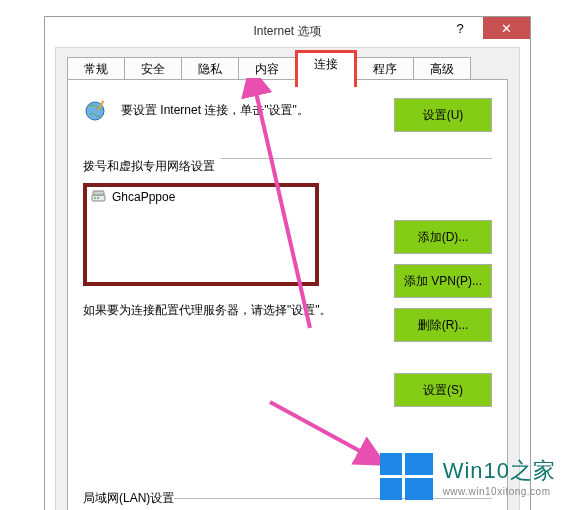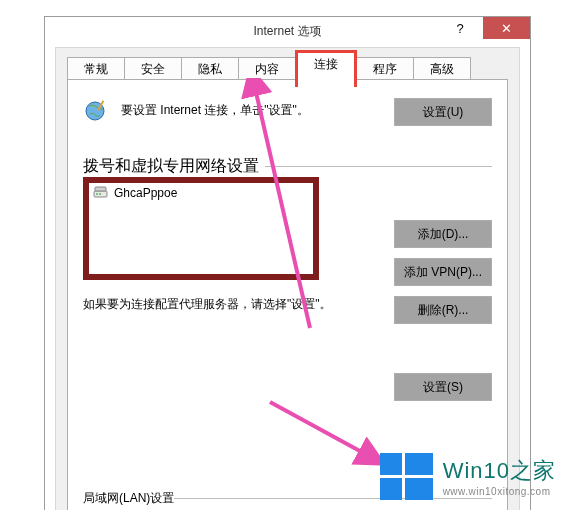--- a/index.html
+++ b/index.html
@@ -12,24 +12,24 @@
   .tb-close { background: #c75050; color: #fff; width: 47px; }
   .body-frame { position: absolute; left: 10px; top: 30px; right: 10px; bottom: 0; background: #f0f0f0; border: 1px solid #d8d8d8; }
   .tabs { position: absolute; top: 9px; left: 11px; right: 11px; height: 23px; display: flex; }
   .tab { font-size: 12px; padding: 0 16px; height: 23px; line-height: 23px; border: 1px solid #adadad; border-bottom: none; background: #fcfcfc; cursor: default; margin-right: -1px; }
   .tab.inactive { border-top-color: #adadad; }
   .tab.active-highlight { border: 3px solid #e8433b; border-bottom: none; height: 37px; margin-top: -7px; z-index: 5; position: relative; background:#fff; }
   .tab-panel { position: absolute; top: 31px; left: 11px; right: 11px; bottom: 0; background: #fff; border: 1px solid #adadad; padding: 18px 15px 10px 15px; }
   .row1 { display: flex; align-items: flex-start; gap: 10px; }
   .globe-icon { width:28px; flex:none; }
   .row1-text { font-size: 12px; flex: 1; padding-top:4px; }
-  .btn { font-size: 12px; border: 1px solid #adadad; background: #a3a3a3; height: 28px; width: 98px; display:flex; align-items:center; justify-content:center; cursor: default; }
-  .section-label { font-size: 16px; margin-top: 26px; display: flex; align-items: center; gap: 6px; }
+  .btn { font-size: 12px; border: 1px solid #adadad; background: #84cc16; height: 34px; width: 98px; display:flex; align-items:center; justify-content:center; cursor: default; }
+  .section-label { font-size: 12px; margin-top: 26px; display: flex; align-items: flex-start; gap: 6px; }
   .section-label .line { flex: 1; height: 1px; background: #bcbcbc; }
-  .listbox { border: 6px solid #7f1d1d; background: #fff; width: 236px; height: 103px; font-size: 12px; padding: 2px; }
+  .listbox { margin-top: 8px; border: 4px solid #7f1d1d; background: #fff; width: 236px; height: 103px; font-size: 12px; padding: 2px; }
   .list-item { display: flex; align-items: center; gap: 5px; padding: 1px 2px; }
   .modem-icon { width:16px; height:14px; }
   .proxy-text { font-size: 12px; margin-top: 16px; }
   .right-btns { position: absolute; right: 15px; top: 140px; display: flex; flex-direction: column; gap: 10px; }
   .settings2 { position:absolute; right:15px; top:293px; }
   .lan-block { position: absolute; left: 15px; right: 15px; top: 410px; }
   .lan-label { font-size: 12px; display: flex; align-items: center; gap: 0; justify-content: space-between; }
   .lan-label .line { flex:1; height:1px; background:#bcbcbc; }
   .lan-text { font-size: 12px; margin-top: 10px; max-width: 300px; line-height:1.6; }
   

